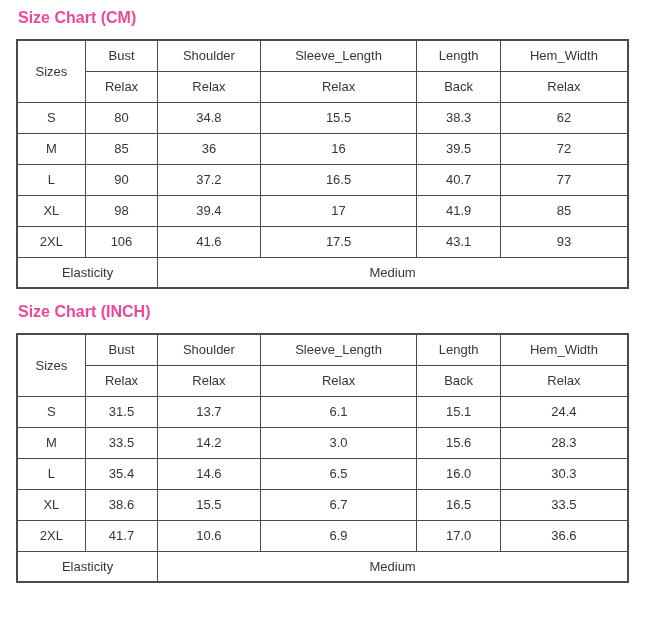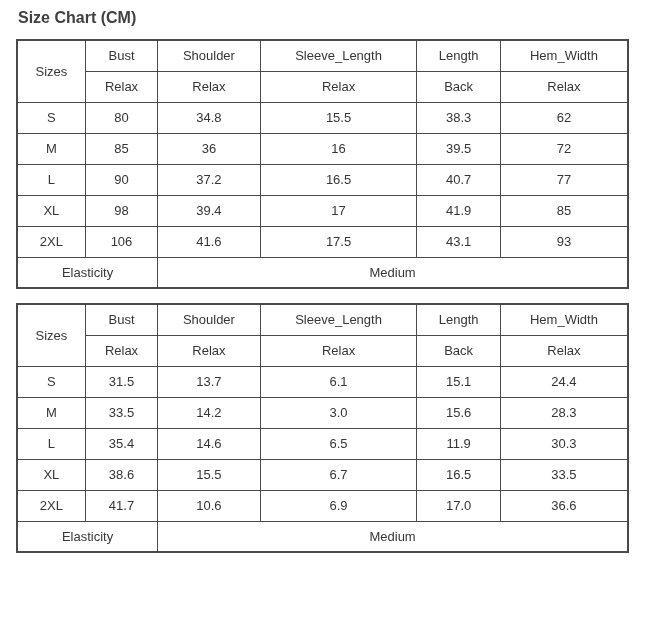--- a/index.html
+++ b/index.html
@@ -10,21 +10,21 @@
     background: #ffffff;
     font-family: "Liberation Sans", sans-serif;
     overflow: hidden;
   }
   .wrap { padding: 9px 0 0 16px; }
   .chart-title {
     font-family: "Liberation Sans", sans-serif;
     font-size: 16px;
     line-height: 18px;
     font-weight: 700;
-    color: #404040;
+    color: #ec4899;
     margin: 0 0 12px 2px;
   }
   .size-table {
     border-collapse: collapse;
     table-layout: fixed;
     width: 613px;
     border: 2px solid #4a4a4a;
     margin: 0 0 14px 0;
   }
   .size-table td {
@@ -118,20 +118,21 @@
         </tbody>
         <tfoot>
           <tr>
             <td colspan="2">Elasticity</td>
             <td colspan="4">Medium</td>
           </tr>
         </tfoot>
       </table>
     </section>
     <section class="chart-section">
+      <h2 class="chart-title">Size Chart (INCH)</h2>
       <table class="size-table">
         <colgroup>
           <col style="width: 68px;">
           <col style="width: 72px;">
           <col style="width: 102px;">
           <col style="width: 156px;">
           <col style="width: 83px;">
           <col style="width: 127px;">
         </colgroup>
         <thead>
@@ -166,21 +167,21 @@
             <td>14.2</td>
             <td>3.0</td>
             <td>15.6</td>
             <td>28.3</td>
           </tr>
           <tr>
             <td>L</td>
             <td>35.4</td>
             <td>14.6</td>
             <td>6.5</td>
-            <td>11.9</td>
+            <td>16.0</td>
             <td>30.3</td>
           </tr>
           <tr>
             <td>XL</td>
             <td>38.6</td>
             <td>15.5</td>
             <td>6.7</td>
             <td>16.5</td>
             <td>33.5</td>
           </tr>

